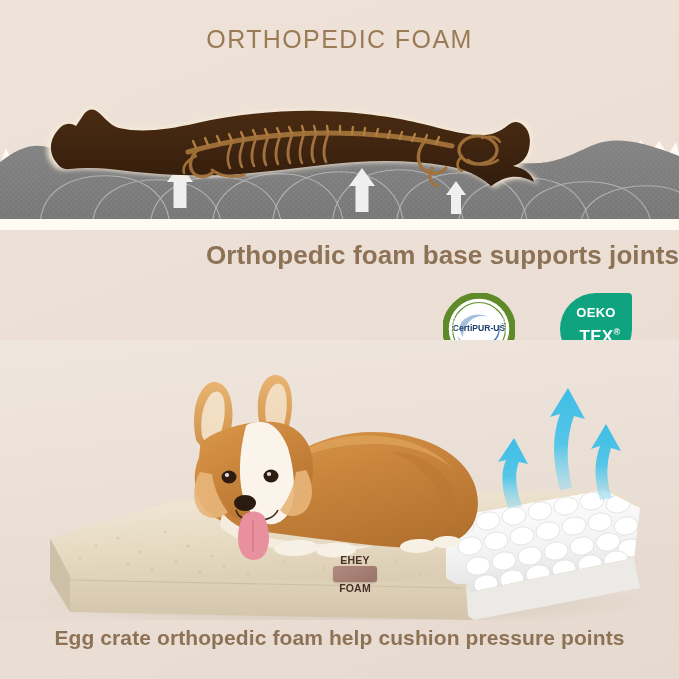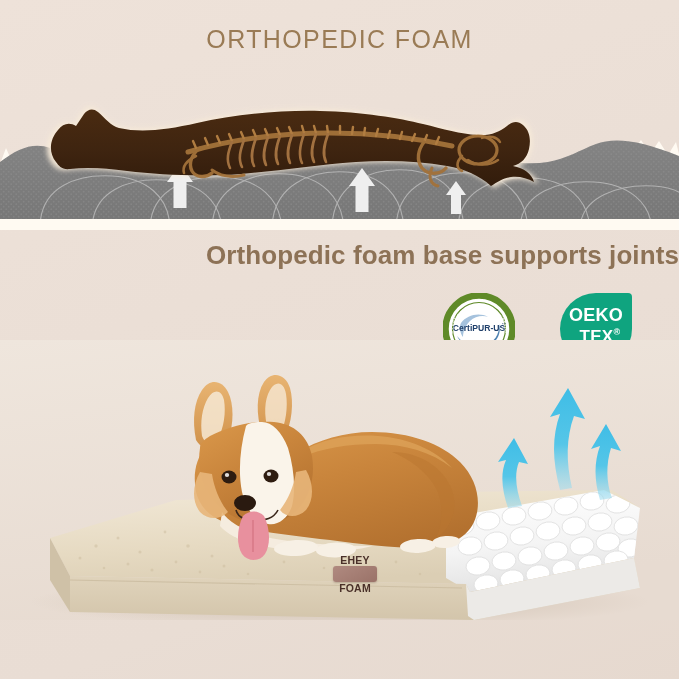--- a/index.html
+++ b/index.html
@@ -83,21 +83,21 @@
     background: #0fa47f;
     border-radius: 36px 4px 36px 36px;
     color: #ffffff;
   }
   .oeko-line1 {
     position: absolute;
     left: 0;
     top: 13px;
     width: 72px;
     text-align: center;
-    font-size: 18px;
+    font-size: 13px;
     font-weight: 700;
     letter-spacing: 0.3px;
     line-height: 1;
   }
   .oeko-line2 {
     position: absolute;
     left: 4px;
     top: 35px;
     width: 72px;
     text-align: center;
@@ -564,14 +564,15 @@
                  C606,124 606,142 612,158 Z"></path>
       </g>
     </svg>
   </div>
 
   <div class="brandtag">
     <span>EHEY</span>
     <span>FOAM</span>
   </div>
 
+  <div class="caption2">Egg crate orthopedic foam help cushion pressure points</div>
 
 </div>
 
 </body></html>

